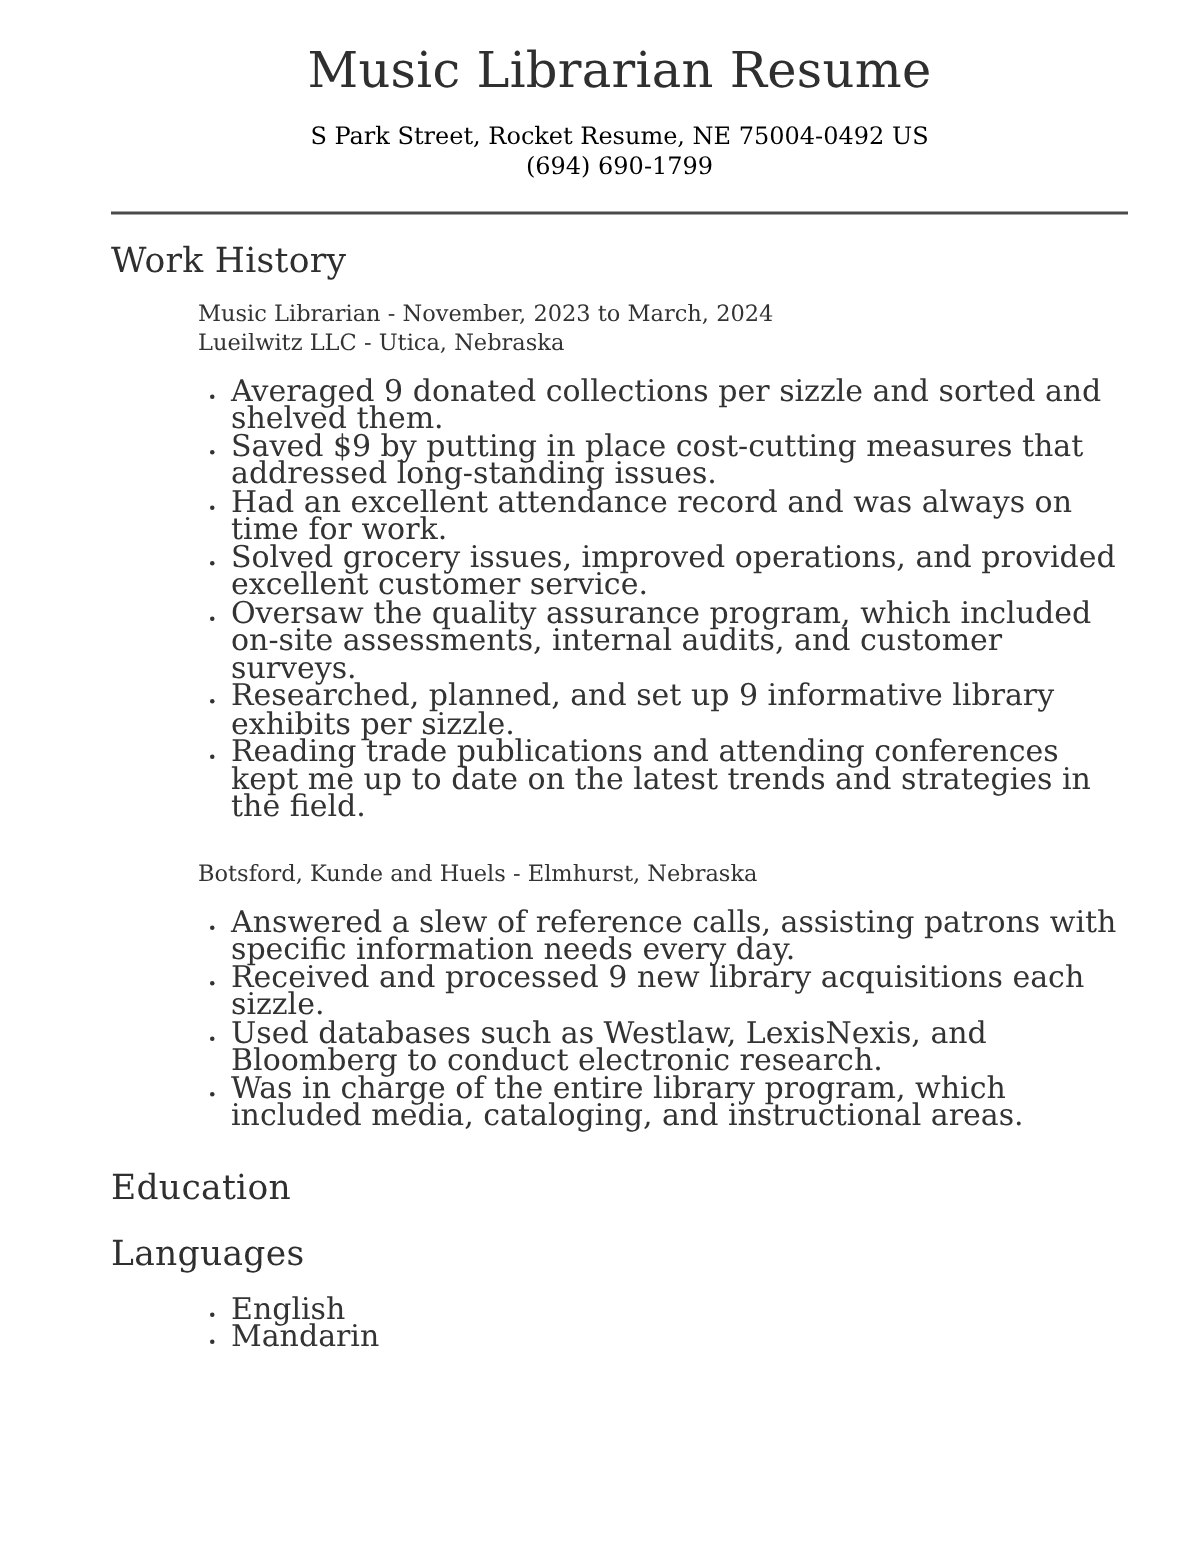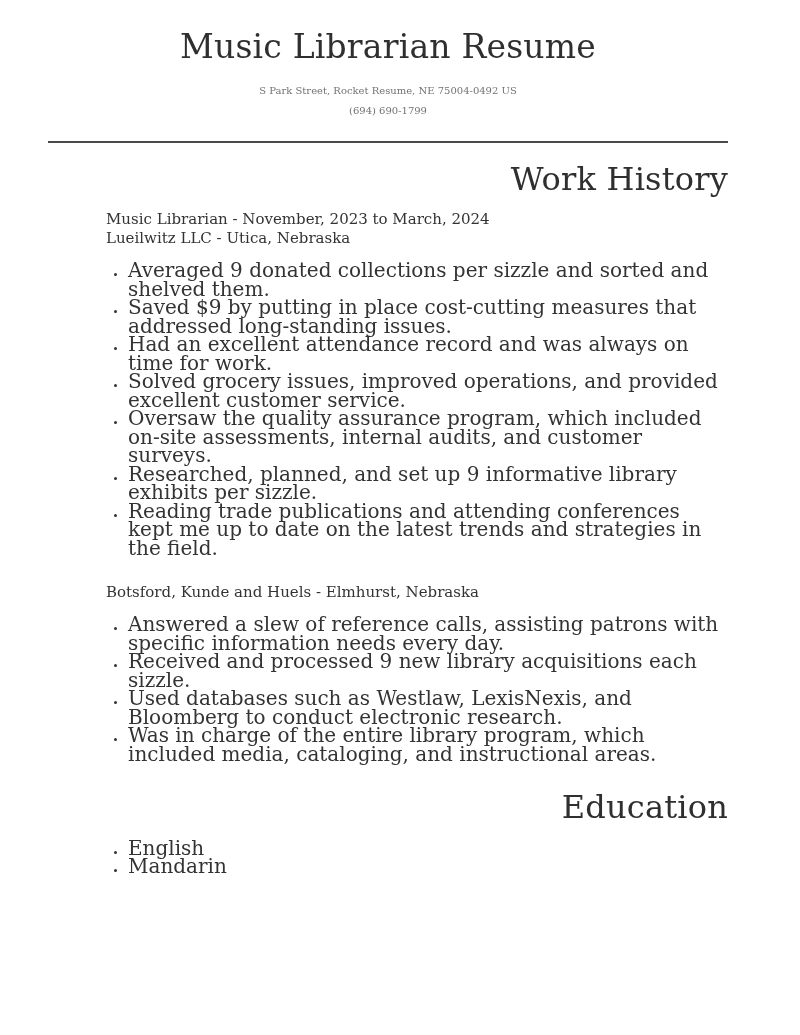--- a/index.html
+++ b/index.html
@@ -9,53 +9,53 @@
   }
   body {
     width: 800px;
     height: 1035px;
     font-family: "DejaVu Serif", "Liberation Serif", serif;
     color: #333333;
     box-sizing: border-box;
     overflow: hidden;
   }
   .page {
-    padding: 26px 72px 0 48px;
+    padding: 26px 48px 0 48px;
     box-sizing: border-box;
+    margin-left: 26px;
   }
   
   .resume-header { text-align: center; }
   .resume-title {
     font-size: 33px;
     font-weight: 400;
     color: #2f2f2f;
     margin: 0 0 14px 0;
     line-height: 1.25;
     letter-spacing: 0.2px;
   }
   .contact-line {
-    font-size: 10px;
+    font-size: 16px;
     line-height: 20px;
     margin: 0;
-    color: #737373;
+    color: #000000;
   }
   .divider {
     border: none;
     border-top: 2px solid #4a4a4a;
     margin: 20px 0 0 0;
   }
   
   .section-heading {
-    font-size: 32px;
+    font-size: 23px;
     font-weight: 400;
     color: #2f2f2f;
     margin: 18px 0 12px 0;
     line-height: 1.15;
     letter-spacing: 0.2px;
-    text-align: right;
   }
   .section-body { margin-left: 58px; }
   .job { margin-bottom: 26px; }
   .job-title-line,
   .job-company-line,
   .edu-degree-line,
   .edu-school-line {
     font-size: 15px;
     line-height: 19px;
     margin: 0;
@@ -118,20 +118,21 @@
       </div>
 
     </div>
   </section>
 
   <section>
     <h2 class="section-heading">Education</h2>
   </section>
 
   <section>
+    <h2 class="section-heading">Languages</h2>
     <div class="section-body">
       <ul class="bullets languages-list">
         <li>English</li>
         <li>Mandarin</li>
       </ul>
     </div>
   </section>
 
 </div>
 

